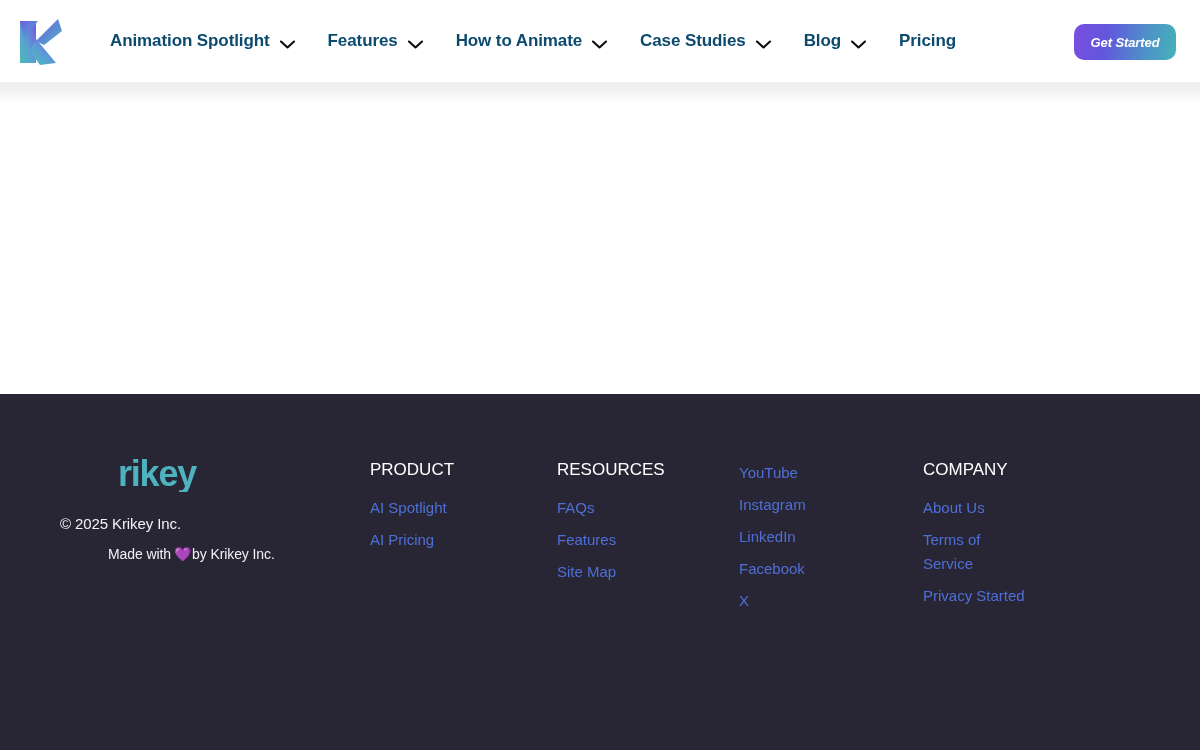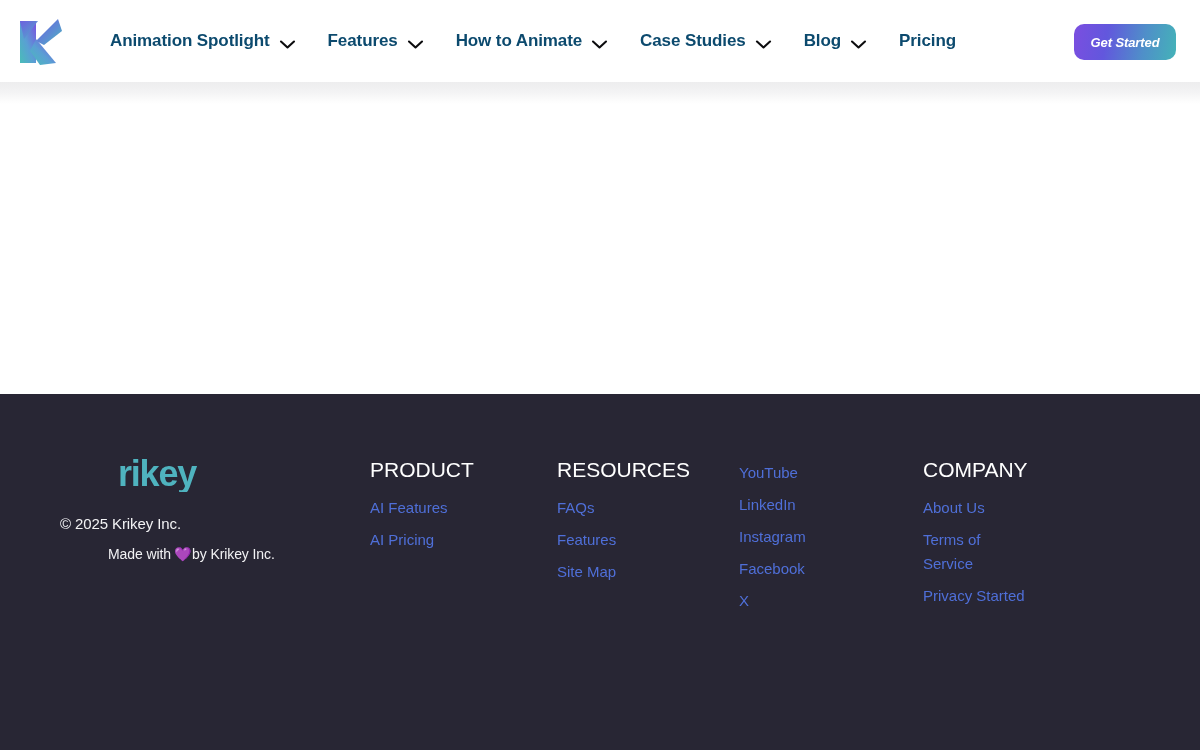--- a/index.html
+++ b/index.html
@@ -158,21 +158,21 @@
   .footer-col {
     position: absolute;
     top: 63px;
   }
   .col-product   { left: 370px; width: 108px; }
   .col-resources { left: 557px; width: 150px; }
   .col-connect   { left: 739px; width: 150px; }
   .col-company   { left: 923px; width: 108px; }
 
   .col-heading {
-    font-size: 21px;
+    font-size: 17px;
     font-weight: 400;
     color: #ffffff;
     letter-spacing: 0px;
     line-height: 26px;
     white-space: nowrap;
     margin-bottom: 9px;
   }
 
   .col-links {
     list-style: none;
@@ -282,39 +282,39 @@
 
     <div class="brand-col">
       <div class="brand-logo">rikey</div>
       <div class="copyright">© 2025 Krikey Inc.</div>
       <div class="madewith"><span>Made with </span><span class="heart">💜</span><span>by Krikey Inc.</span></div>
     </div>
 
     <div class="footer-col col-product">
       <div class="col-heading">PRODUCT</div>
       <ul class="col-links">
-        <li><a class="col-link">AI Features</a></li>
+        <li><a class="col-link">AI Spotlight</a></li>
         <li><a class="col-link">AI Pricing</a></li>
       </ul>
     </div>
 
     <div class="footer-col col-resources">
       <div class="col-heading">RESOURCES</div>
       <ul class="col-links">
         <li><a class="col-link">FAQs</a></li>
         <li><a class="col-link">Features</a></li>
         <li><a class="col-link">Site Map</a></li>
       </ul>
     </div>
 
     <div class="footer-col col-connect">
       <ul class="col-links">
         <li><a class="col-link">YouTube</a></li>
+        <li><a class="col-link">Instagram</a></li>
         <li><a class="col-link">LinkedIn</a></li>
-        <li><a class="col-link">Instagram</a></li>
         <li><a class="col-link">Facebook</a></li>
         <li><a class="col-link">X</a></li>
       </ul>
     </div>
 
     <div class="footer-col col-company">
       <div class="col-heading">COMPANY</div>
       <ul class="col-links">
         <li><a class="col-link">About Us</a></li>
         <li><a class="col-link">Terms of Service</a></li>

